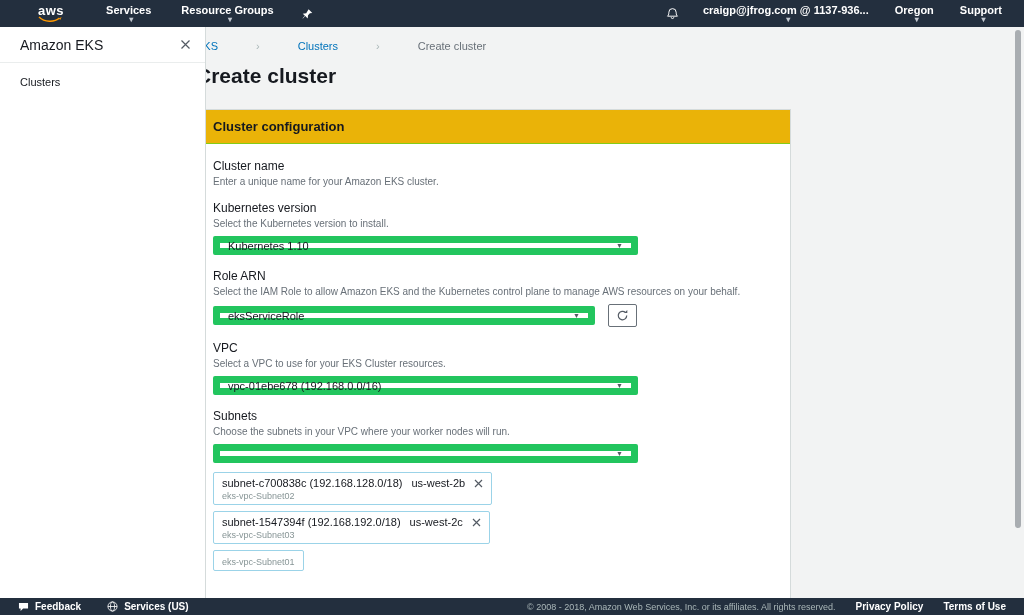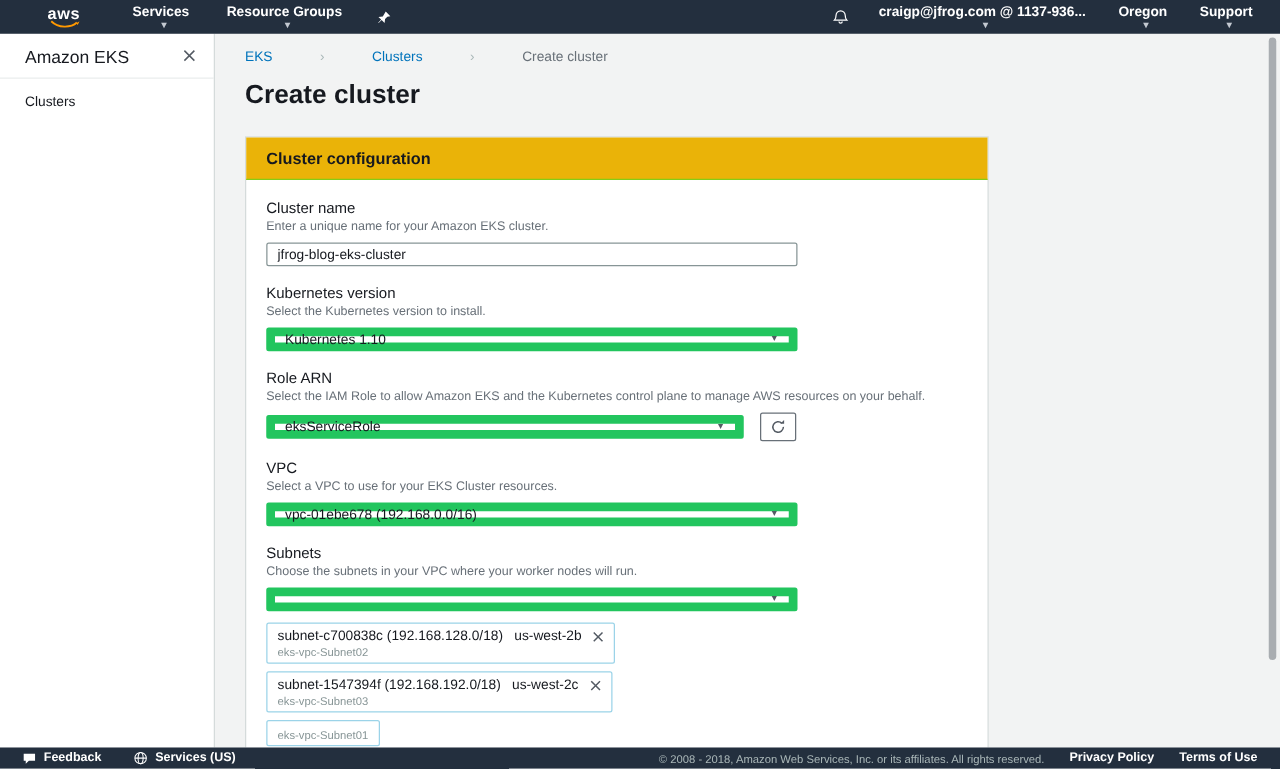--- a/index.html
+++ b/index.html
@@ -10,36 +10,36 @@
     color:#16191f;
     position:relative;
   }
 
   
   .topnav {
     position:absolute; top:0; left:0; right:0; height:27px;
     background:#232f3e; display:flex; align-items:center;
     color:#fff; z-index:30;
   }
-  .logo { display:flex; flex-direction:column; align-items:flex-end; margin-left:38px; cursor:pointer; }
+  .logo { display:flex; flex-direction:column; align-items:flex-start; margin-left:38px; cursor:pointer; }
   .logo-text { font-size:13px; font-weight:700; color:#fff; line-height:11px; letter-spacing:.5px; }
   .nav-item { display:flex; align-items:center; font-size:11px; font-weight:700; color:#fff; cursor:pointer;flex-direction:column; }
   .nav-item.svc { margin-left:42px; }
   .nav-item.rg  { margin-left:30px; }
   .nav-caret { font-size:8px; color:#c3c9d1; margin-left:5px; line-height:1; }
   .pin { margin-left:28px; display:flex; align-items:center; cursor:pointer; }
   .topnav-right { margin-left:auto; display:flex; align-items:center; margin-right:16px; }
   .bell { display:flex; align-items:center; margin-right:24px; cursor:pointer; }
   .nav-item.account { font-weight:700; margin-right:26px; }
   .nav-item.region  { margin-right:26px; }
   .nav-item.support { margin-right:6px; }
 
   
   .sidebar {
-    position:absolute; top:27px; left:0; width:172px; bottom:17px;
+    position:absolute; top:27px; left:0; width:206px; bottom:17px;
     background:#fff; border-right:1px solid #d5dbdb; z-index:20;
   }
   .sidebar-header {
     height:36px; display:flex; align-items:center; justify-content:space-between;
     padding:0 14px 0 20px; border-bottom:1px solid #eaeded;
   }
   .sidebar-title { font-size:14px; color:#16191f; }
   .sidebar-close { cursor:pointer; display:flex; align-items:center; }
   .sidebar-item { padding:13px 0 0 20px; font-size:11px; color:#16191f; cursor:pointer; }
 
@@ -186,21 +186,20 @@
 
   <div class="page-title">Create cluster</div>
 
   <div class="card">
     <div class="card-header">Cluster configuration</div>
     <div class="card-body">
 
       <div class="field">
         <div class="field-label">Cluster name</div>
         <div class="field-help">Enter a unique name for your Amazon EKS cluster.</div>
-        <input class="text-input" type="text" value="jfrog-blog-eks-cluster" style="">
       </div>
 
       <div class="field">
         <div class="field-label">Kubernetes version</div>
         <div class="field-help">Select the Kubernetes version to install.</div>
         <div class="select">
           <span>Kubernetes 1.10</span>
           <span class="select-caret">▼</span>
         </div>
       </div>

